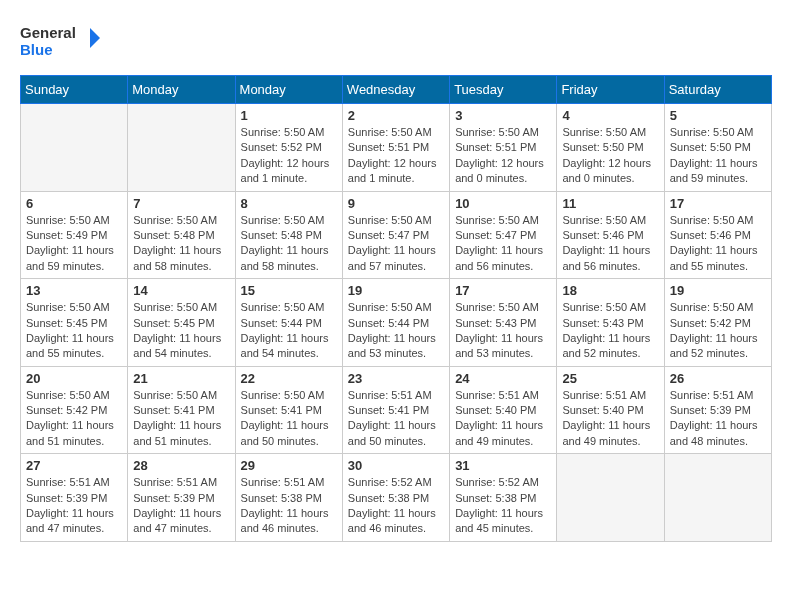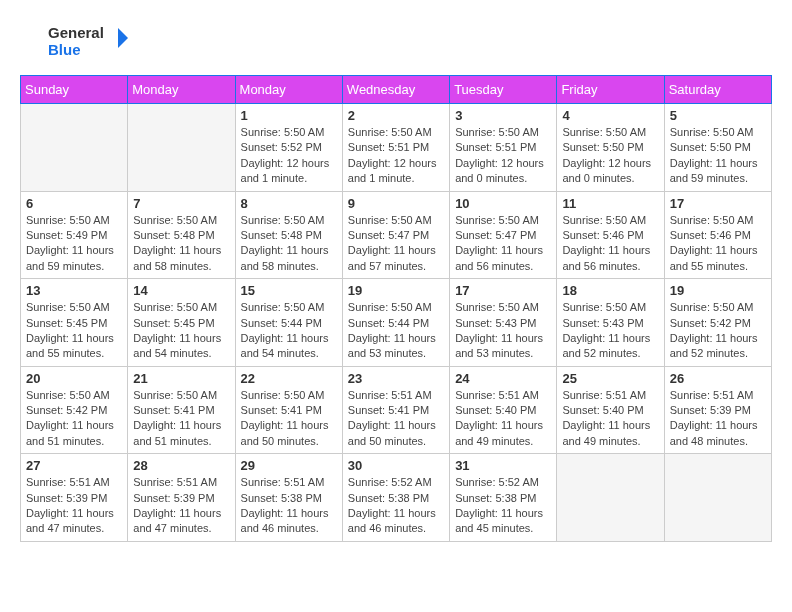--- a/index.html
+++ b/index.html
@@ -12,41 +12,40 @@
     }
     .header {
       display: flex;
       justify-content: space-between;
       align-items: flex-start;
       margin-bottom: 10px;
     }
     .logo {
       display: flex;
       gap: 6px;
-      margin-left: 28px;
     }
     .title-block {
       text-align: right;
     }
     .month-title {
       font-size: 36px;
       font-weight: bold;
       color: #333;
     }
     .location {
       font-size: 16px;
       color: #555;
     }
     .calendar {
       width: 100%;
       border-collapse: collapse;
       font-size: 11px;
     }
     .calendar th {
-      background: #d946ef;
+      background: #0369a1;
       color: #fff;
       padding: 6px 4px;
       text-align: left;
       font-size: 13px;
       font-weight: normal;
       border: 1px solid #1a73e8;
     }
     .calendar td {
       border: 1px solid #ccc;
       vertical-align: top;

